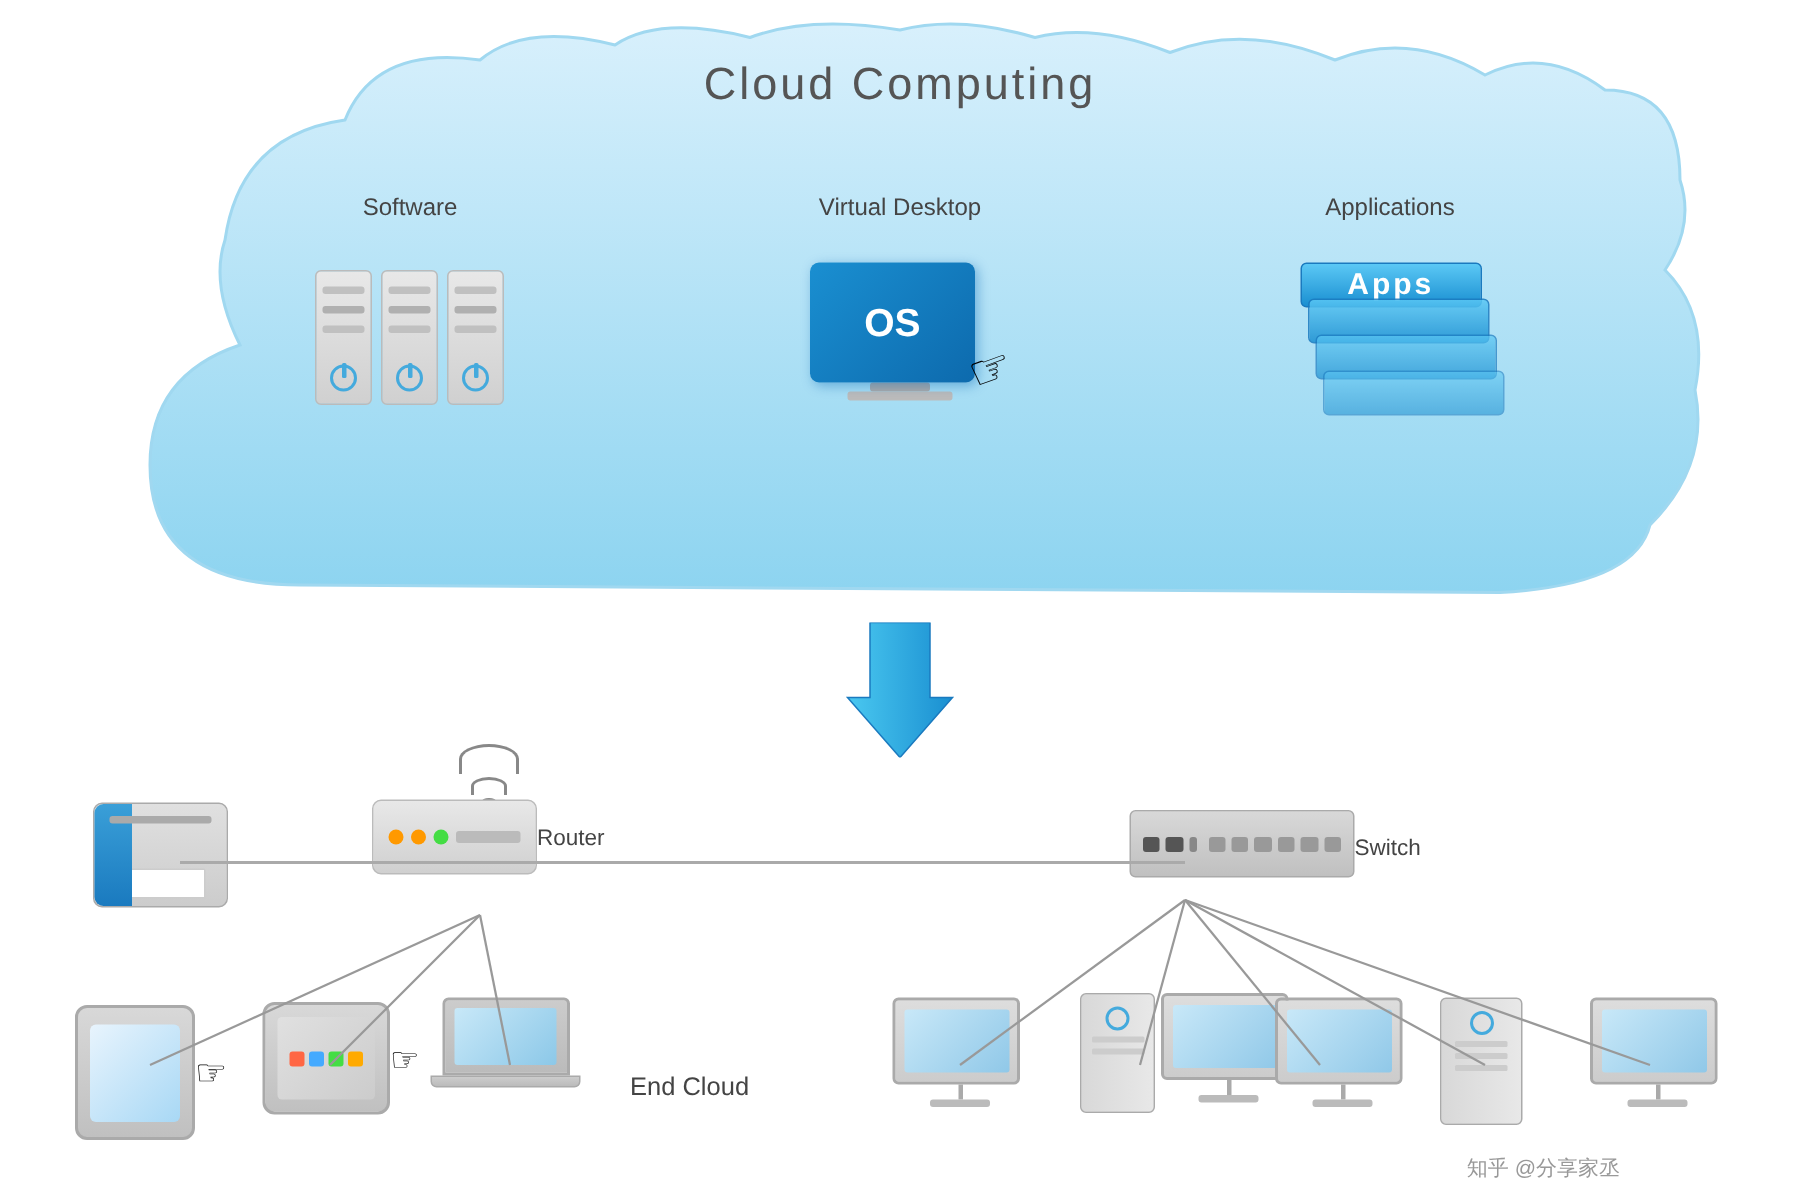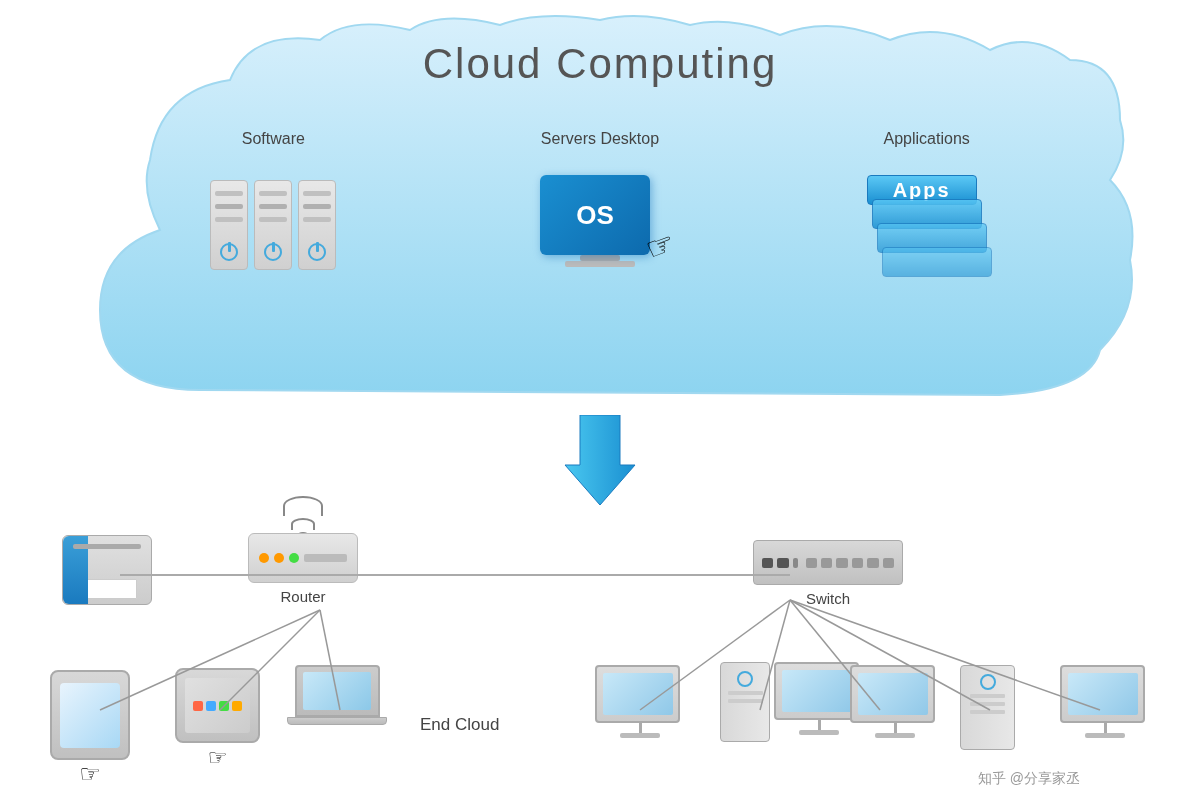--- a/index.html
+++ b/index.html
@@ -26,21 +26,21 @@
       top: 0; left: 0;
       width: 100%;
       height: 100%;
     }
 
     .cloud-title {
       position: absolute;
       top: 30px;
       left: 0; right: 0;
       text-align: center;
-      font-size: 42px;
+      font-size: 30px;
       color: #555;
       font-weight: 300;
       letter-spacing: 2px;
     }
 
     
     .cloud-items {
       position: absolute;
       top: 120px;
       left: 60px;
@@ -98,21 +98,20 @@
       position: absolute;
       top: 0; left: 0;
       width: 100%;
       height: 100%;
     }
 
     
     .device {
       position: absolute;
       display: flex;
-      flex-direction: column;
       align-items: center;
     }
 
     .device-label {
       font-size: 15px;
       color: #444;
       margin-top: 5px;
       text-align: center;
     }
 
@@ -249,21 +248,21 @@
     }
 
     
     .apps-icon {
       width: 120px;
       height: 100px;
       position: relative;
     }
     .apps-layer {
       position: absolute;
-      width: 110px;
+      width: 121px;
       height: 30px;
       border-radius: 4px;
       background: linear-gradient(to bottom, #5bc8f5, #1a8fd1);
       border: 1px solid #1a7abf;
       display: flex;
       align-items: center;
       justify-content: center;
     }
     .apps-layer:nth-child(1) { top: 0; left: 0; }
     .apps-layer:nth-child(2) { top: 22px; left: 4px; }
@@ -543,21 +542,21 @@
             <div class="server-stripe"></div>
             <div class="server-stripe2"></div>
             <div class="server-stripe"></div>
             <div class="server-power"></div>
           </div>
         </div>
       </div>
     </div>
 
     <div class="cloud-item">
-      <div class="cloud-item-label">Servers Desktop</div>
+      <div class="cloud-item-label">Virtual Desktop</div>
       <div class="cloud-item-icon">
         <div class="os-icon">
           <div class="os-screen">
             <span class="os-text">OS</span>
           </div>
           <div class="hand-pointer">☞</div>
           <div class="os-stand"></div>
           <div class="os-base"></div>
         </div>
       </div>

